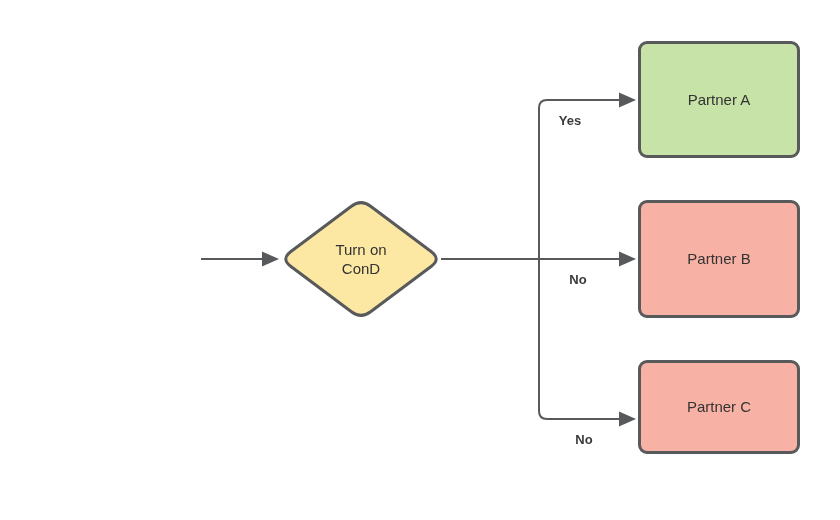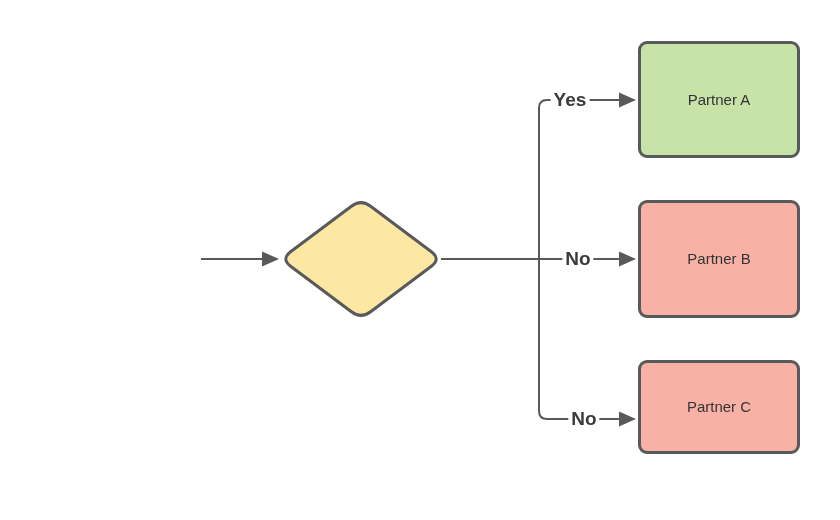--- a/index.html
+++ b/index.html
@@ -84,24 +84,25 @@
     text-align: center;
     color: var(--text, #333333);
     font-size: 15px;
     line-height: 1.3;
   }
   .edge-label {
     position: absolute;
     transform: translate(-50%, -50%);
     background: var(--background, #ffffff);
     color: var(--edge-label-text, #3b3b3b);
-    font-size: 19px;
+    font-size: 13px;
     font-weight: bold;
     padding: 0 3px;
     white-space: nowrap;
+    margin-top: 20px;
   }
   .edge-label-yes { left: 570px; top: 100px; }
   .edge-label-no-b { left: 578px; top: 259px; }
   .edge-label-no-c { left: 584px; top: 419px; }
 </style>
 </head>
 <body>
 
 <div class="canvas">
 
@@ -117,20 +118,23 @@
     <polygon class="arrowhead" points="636,100 619,92.5 619,107.5"></polygon>
 
     <path class="connector" d="M539 259 L539 411 Q539 419 547 419 L619 419"></path>
     <polygon class="arrowhead" points="636,419 619,411.5 619,426.5"></polygon>
 
     <path class="decision-shape" d="M290.6 251.8 L351.4 206.2 Q361 199 370.6 206.2 L431.4 251.8 Q441 259 431.4 266.2
              L370.6 311.8 Q361 319 351.4 311.8 L290.6 266.2 Q281 259 290.6 251.8 Z"></path>
   </svg>
 
 
+  <div class="decision-label">
+    <span class="node-label">Turn on ConD</span>
+  </div>
 
   <div class="node node-partner-b">
     <span class="node-label">Partner B</span>
   </div>
 
   <div class="node node-partner-a">
     <span class="node-label">Partner A</span>
   </div>
 
   <div class="node node-partner-c">

